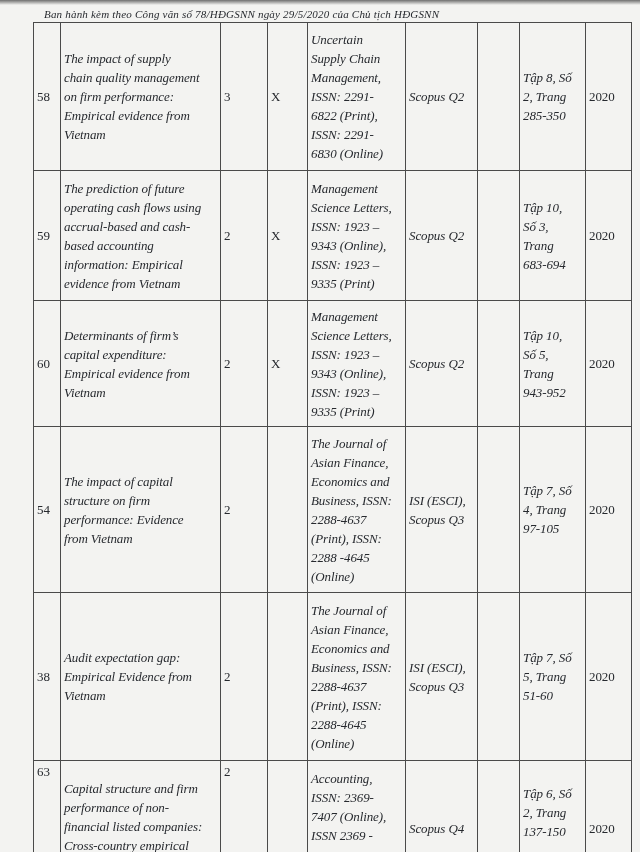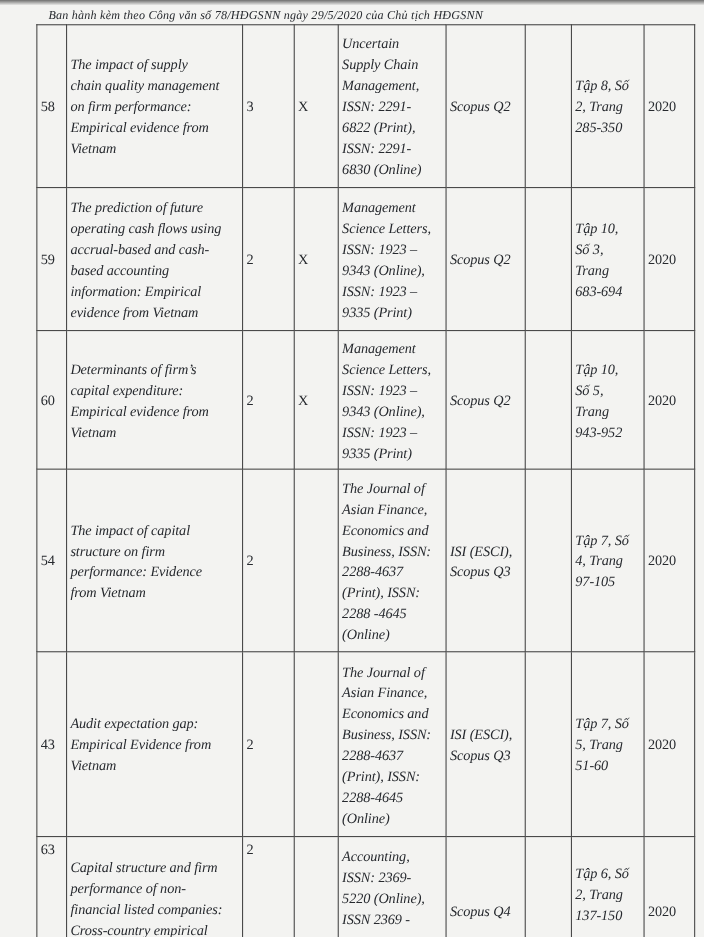--- a/index.html
+++ b/index.html
@@ -157,21 +157,21 @@
     <td class="c-index">ISI (ESCI),
 Scopus Q3</td>
     <td></td>
     <td class="c-vol">Tập 7, Số
 4, Trang
 97-105</td>
     <td class="c-year">2020</td>
   </tr>
 
   <tr style="height:168px;">
-    <td class="c-no">43</td>
+    <td class="c-no">38</td>
     <td class="c-title">Audit expectation gap:
 Empirical Evidence from
 Vietnam</td>
     <td class="c-point">2</td>
     <td class="c-x"></td>
     <td class="c-journal">The Journal of
 Asian Finance,
 Economics and
 Business, ISSN:
 2288-4637
@@ -190,21 +190,21 @@
   <tr class="cut" style="height:140px;">
     <td class="c-no"><div class="mt49">63</div></td>
     <td class="c-title"><div class="mt17">Capital structure and firm
 performance of non-
 financial listed companies:
 Cross-country empirical</div></td>
     <td class="c-point"><div class="mt49">2</div></td>
     <td class="c-x"><div class="mt49"></div></td>
     <td class="c-journal"><div class="mt7">Accounting,
 ISSN: 2369-
-5220 (Online),
+7407 (Online),
 ISSN 2369 -</div></td>
     <td class="c-index"><div class="mt57">Scopus Q4</div></td>
     <td></td>
     <td class="c-vol"><div class="mt22">Tập 6, Số
 2, Trang
 137-150</div></td>
     <td class="c-year"><div class="mt57">2020</div></td>
   </tr>
 </tbody>
   </table>

